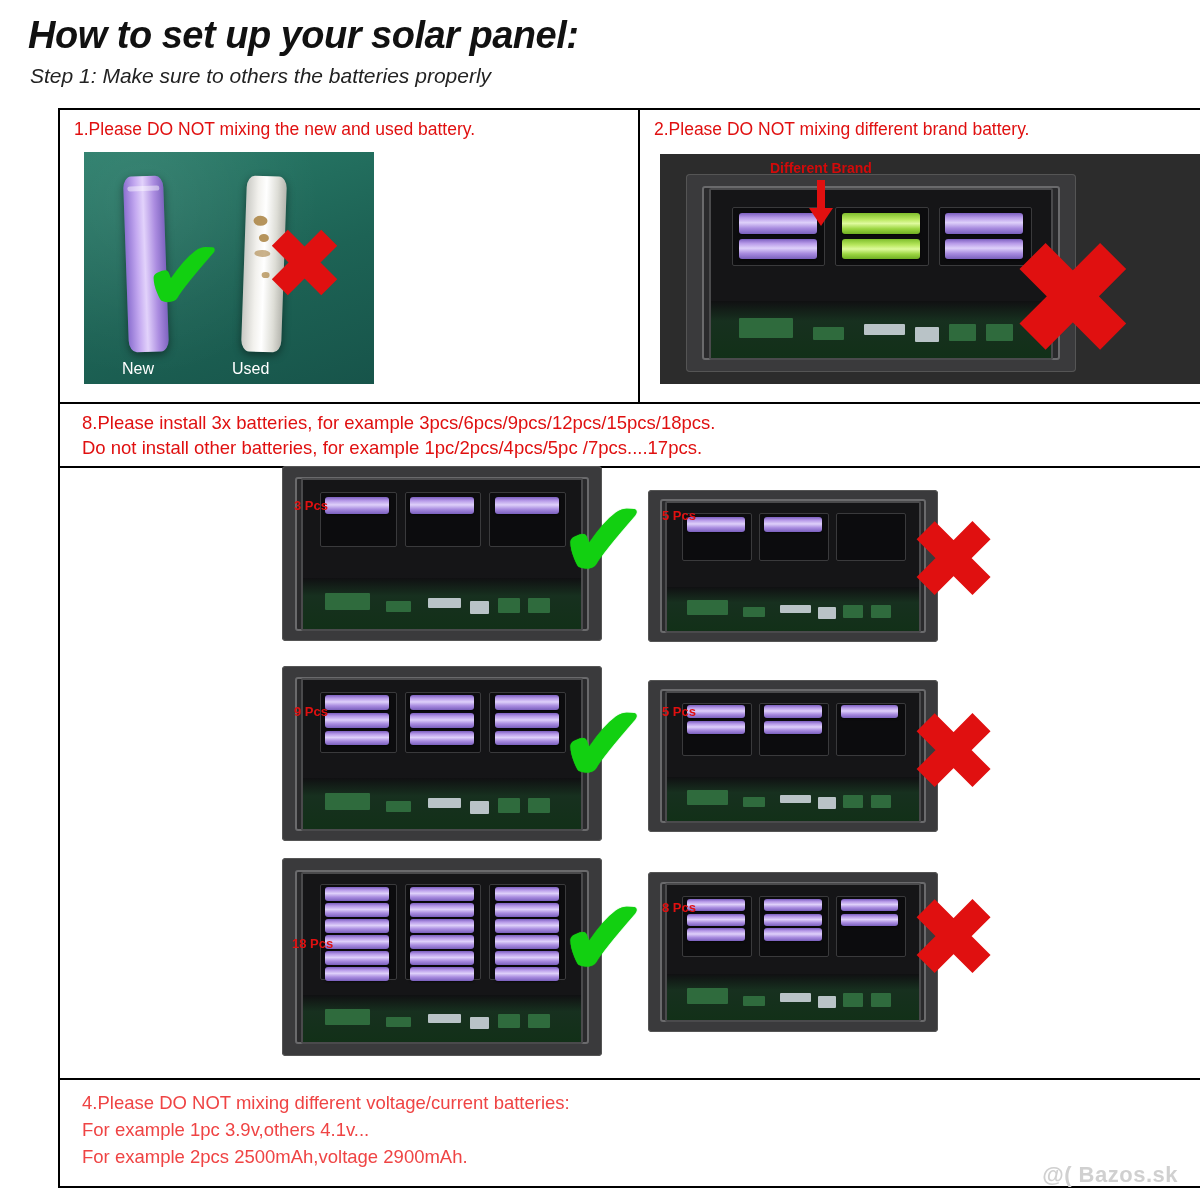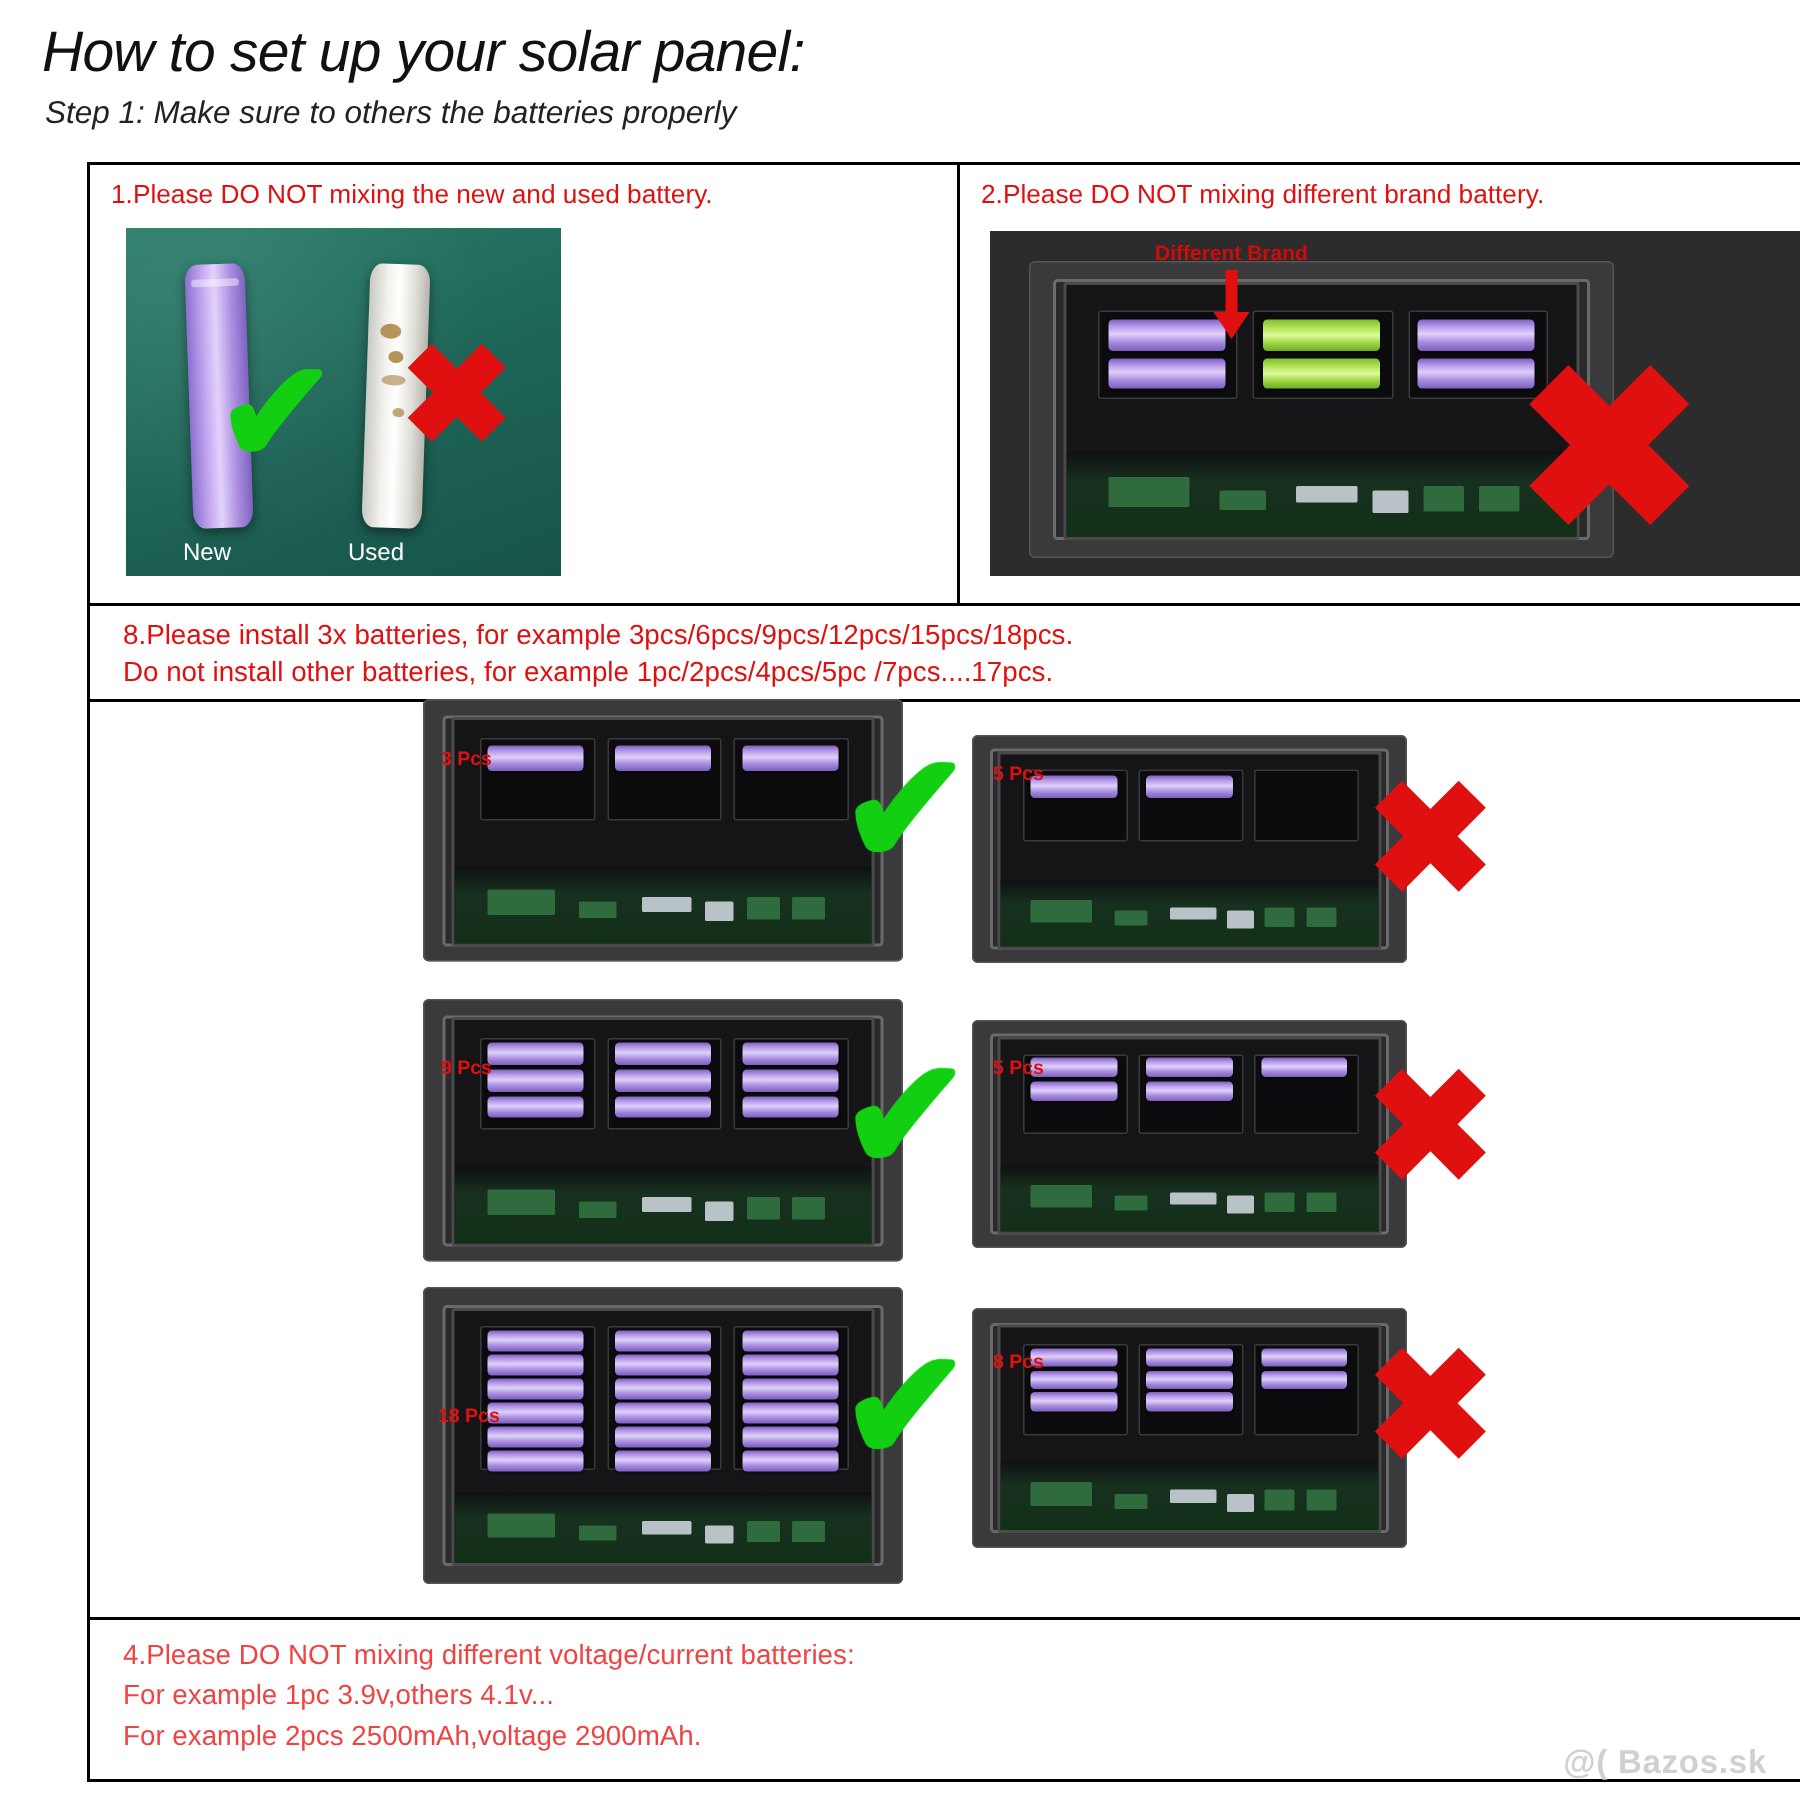--- a/index.html
+++ b/index.html
@@ -8,21 +8,21 @@
     background:#ffffff;
     font-family:"Liberation Sans", sans-serif;
     overflow:hidden;
     position:relative;
   }
   .page{position:relative;width:1200px;height:1200px;}
 
   
   .title{
     position:absolute;left:28px;top:14px;
-    font-size:38px;font-weight:normal;font-style:italic;
+    font-size:38px;font-weight:bold;font-style:italic;
     color:#111;letter-spacing:-0.5px;
   }
   .subtitle{
     position:absolute;left:30px;top:64px;
     font-size:21px;font-style:italic;color:#222;
   }
 
   
   .table{
     position:absolute;left:18px;top:108px;

